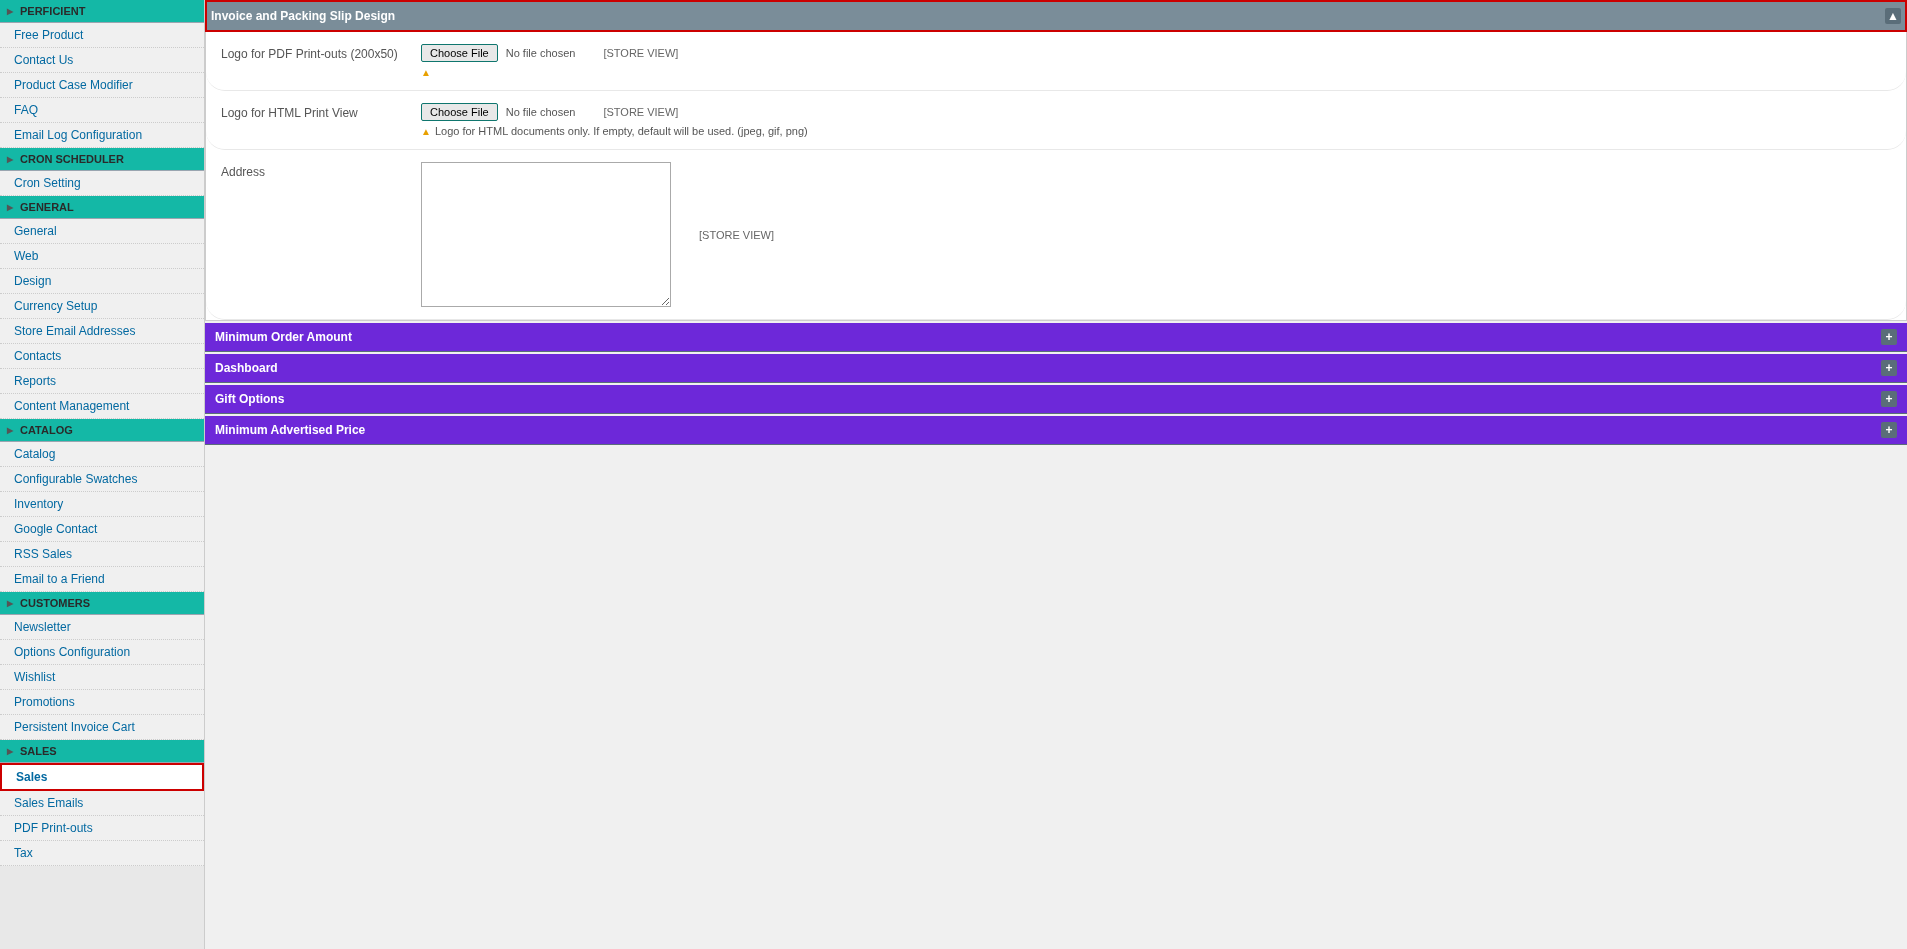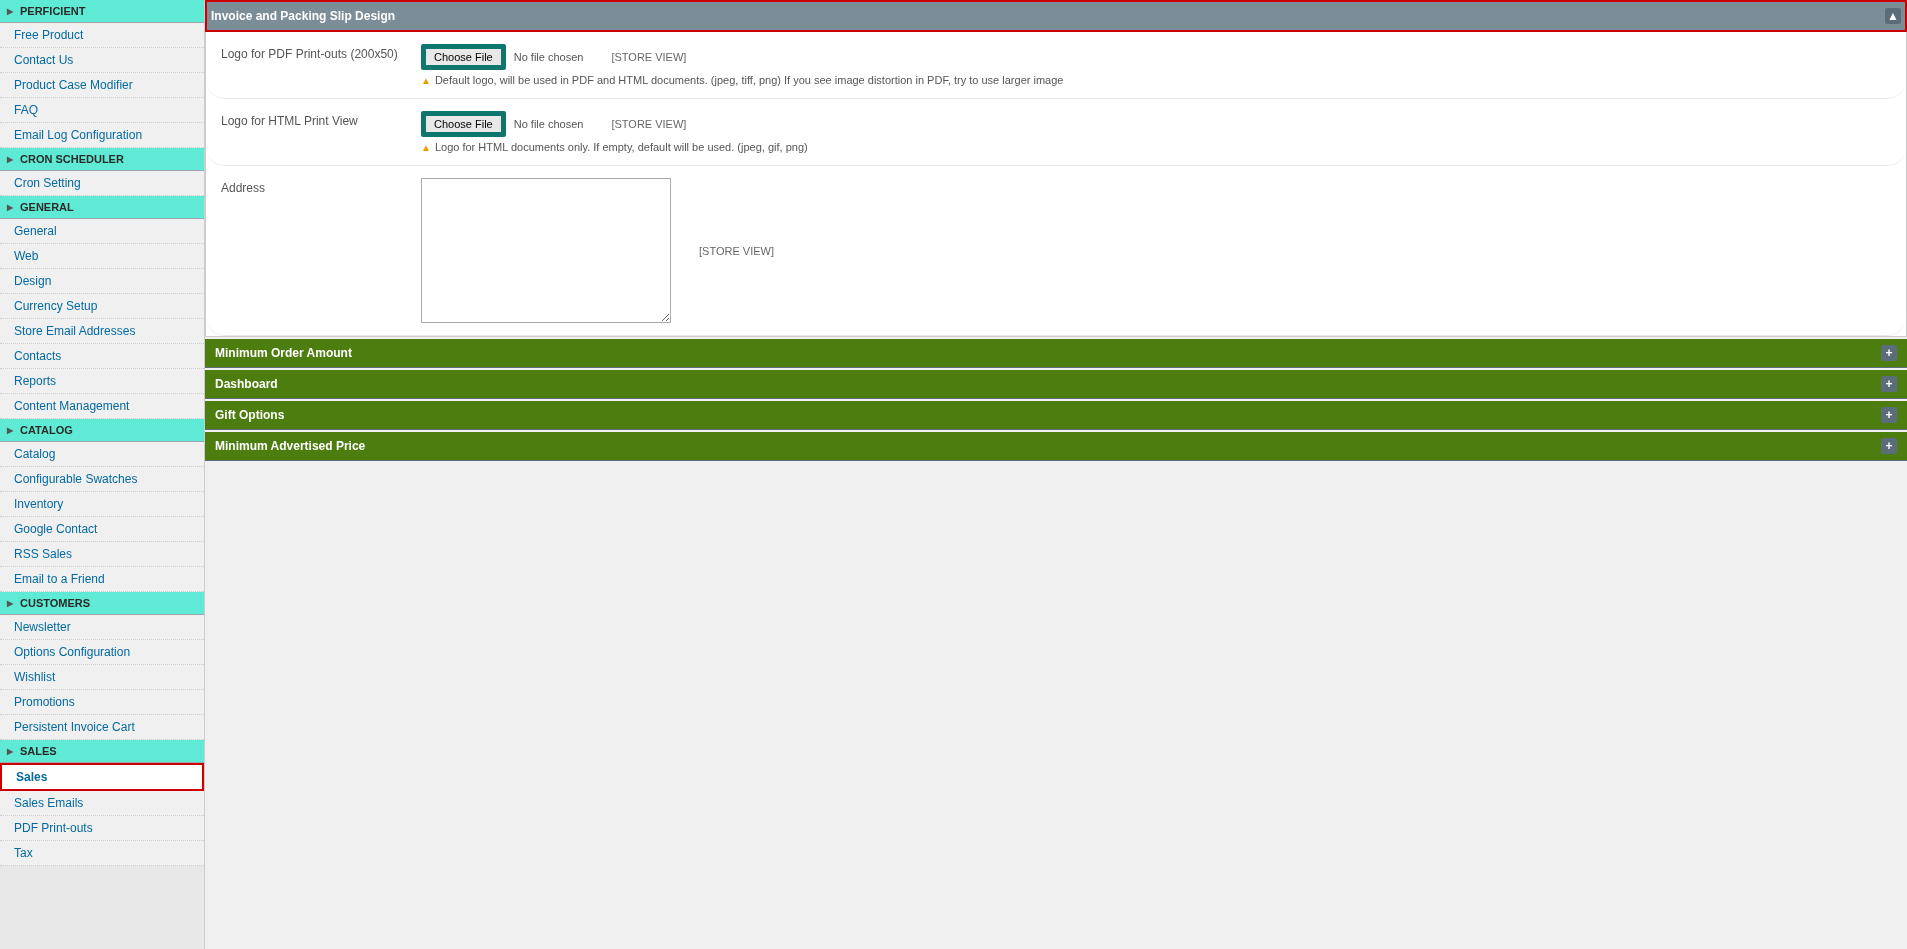--- a/index.html
+++ b/index.html
@@ -9,21 +9,21 @@
     #sidebar {
       width: 205px;
       min-width: 205px;
       background: #e8e8e8;
       border-right: 1px solid #ccc;
       overflow-y: auto;
       height: 100%;
     }
 
     .sidebar-section-header {
-      background: #5eead4;
+      background: #14b8a6;
       color: #2a2a2a;
       font-weight: bold;
       font-size: 11px;
       padding: 5px 8px 5px 20px;
       cursor: pointer;
       display: flex;
       align-items: center;
       border-bottom: 1px solid #9aa5b0;
       position: relative;
     }
@@ -112,21 +112,21 @@
     }
 
     .form-control-row {
       display: flex;
       align-items: center;
       gap: 8px;
     }
 
     .choose-file-btn {
       background: #e8e8e8;
-      border: 5px solid #0f766e;
+      border: 1px solid #0f766e;
       padding: 2px 8px;
       font-size: 11px;
       cursor: pointer;
       border-radius: 2px;
     }
 
     .file-chosen-text {
       color: #555;
       font-size: 11px;
     }
@@ -157,21 +157,21 @@
       height: 145px;
       border: 1px solid #aaa;
       font-size: 11px;
       padding: 4px;
       resize: vertical;
       font-family: Arial, sans-serif;
     }
 
     
     .collapsed-section {
-      background: #4d7c0f;
+      background: #6d28d9;
       color: #fff;
       font-size: 12px;
       font-weight: bold;
       padding: 6px 10px;
       display: flex;
       justify-content: space-between;
       align-items: center;
       cursor: pointer;
       border-bottom: 1px solid #5a6d79;
       margin-top: 2px;
@@ -246,21 +246,20 @@
       <div class="form-row">
         <div class="form-label">Logo for PDF Print-outs (200x50)</div>
         <div class="form-control-area">
           <div class="form-control-row">
             <button class="choose-file-btn">Choose File</button>
             <span class="file-chosen-text">No file chosen</span>
             <span class="store-view-badge">[STORE VIEW]</span>
           </div>
           <div class="form-hint">
             <span class="hint-icon">▲</span>
-            <span>Default logo, will be used in PDF and HTML documents. (jpeg, tiff, png) If you see image distortion in PDF, try to use larger image</span>
           </div>
         </div>
       </div>
 
       <div class="form-row">
         <div class="form-label">Logo for HTML Print View</div>
         <div class="form-control-area">
           <div class="form-control-row">
             <button class="choose-file-btn">Choose File</button>
             <span class="file-chosen-text">No file chosen</span>

